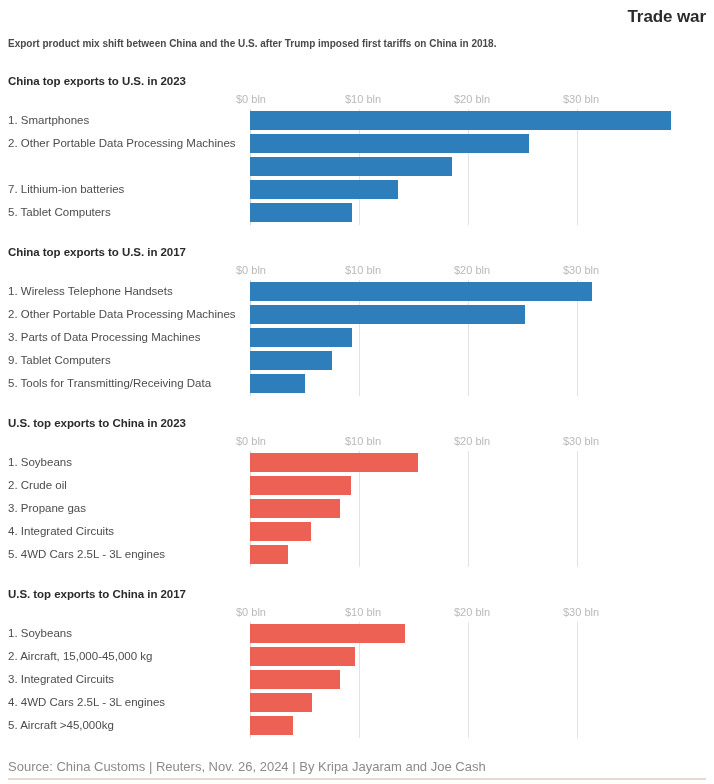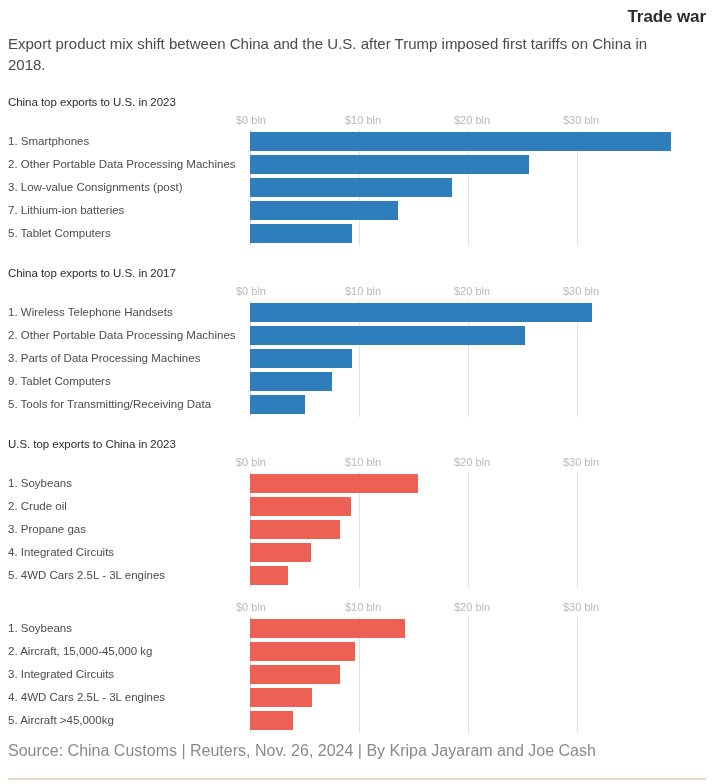--- a/index.html
+++ b/index.html
@@ -24,37 +24,37 @@
   .headline {
     font-size: 17px;
     font-weight: bold;
     color: #2b2b2b;
     letter-spacing: -0.1px;
     margin: 6px 0 0 0;
     line-height: 22px;
     text-align: right;
   }
   .subhead {
-    font-size: 15px;
+    font-size: 10px;
     color: #4a4a4a;
     line-height: 21px;
     margin: 5px 0 0 0;
     max-width: 676px;
-    font-weight: normal;
+    font-weight: bold;
   }
   .panels {
     margin-top: 11px;
   }
   .panel {
     position: relative;
     margin-bottom: 12px;
   }
   .panel-title {
     font-size: 11.5px;
-    font-weight: normal;
+    font-weight: bold;
     color: #2b2b2b;
     line-height: 14px;
     margin-bottom: 4px;
     letter-spacing: -0.05px;
     margin-top: 20px;
   }
   .plot {
     position: relative;
     height: 133px;
   }
@@ -110,23 +110,23 @@
   .bar {
     position: absolute;
     top: 2px;
     height: 19px;
   }
   .source {
     position: absolute;
     left: 8px;
     right: 8px;
     bottom: 10px;
-    font-size: 16px;
+    font-size: 13px;
     color: #8a8a8a;
-    padding-bottom: 20px;
+    padding-bottom: 4px;
     border-bottom: 2px solid #e8d9cf;
     line-height: 15px;
   }
 </style>
 </head>
 <body>
 
 <div class="page">
 
   <h1 class="headline">Trade war</h1>
@@ -151,21 +151,20 @@
           <div class="rows">
             <div class="row">
               <span class="row-label">1. Smartphones</span>
               <div class="bar" style="left: 242px; width: 420.74px; background: rgb(46, 126, 187);"></div>
             </div>
             <div class="row">
               <span class="row-label">2. Other Portable Data Processing Machines</span>
               <div class="bar" style="left: 242px; width: 279.04px; background: rgb(46, 126, 187);"></div>
             </div>
             <div class="row">
-              <span class="row-label">3. Low-value Consignments (post)</span>
               <div class="bar" style="left: 242px; width: 201.65px; background: rgb(46, 126, 187);"></div>
             </div>
             <div class="row">
               <span class="row-label">7. Lithium-ion batteries</span>
               <div class="bar" style="left: 242px; width: 148.24px; background: rgb(46, 126, 187);"></div>
             </div>
             <div class="row">
               <span class="row-label">5. Tablet Computers</span>
               <div class="bar" style="left: 242px; width: 102.46px; background: rgb(46, 126, 187);"></div>
             </div>
@@ -244,20 +243,21 @@
               <div class="bar" style="left: 242px; width: 61.04px; background: rgb(236, 97, 84);"></div>
             </div>
             <div class="row">
               <span class="row-label">5. 4WD Cars 2.5L - 3L engines</span>
               <div class="bar" style="left: 242px; width: 38.15px; background: rgb(236, 97, 84);"></div>
             </div>
           </div>
         </div>
       </div>
       <div class="panel">
+        <div class="panel-title">U.S. top exports to China in 2017</div>
         <div class="plot">
           <div class="axis-row">
             <span class="axis-tick-label" style="left: 228px;">$0 bln</span>
             <span class="axis-tick-label" style="left: 337px;">$10 bln</span>
             <span class="axis-tick-label" style="left: 446px;">$20 bln</span>
             <span class="axis-tick-label" style="left: 555px;">$30 bln</span>
           </div>
           <div class="grid-layer">
             <div class="gridline zero" style="left: 242px;"></div>
             <div class="gridline" style="left: 351px;"></div>

